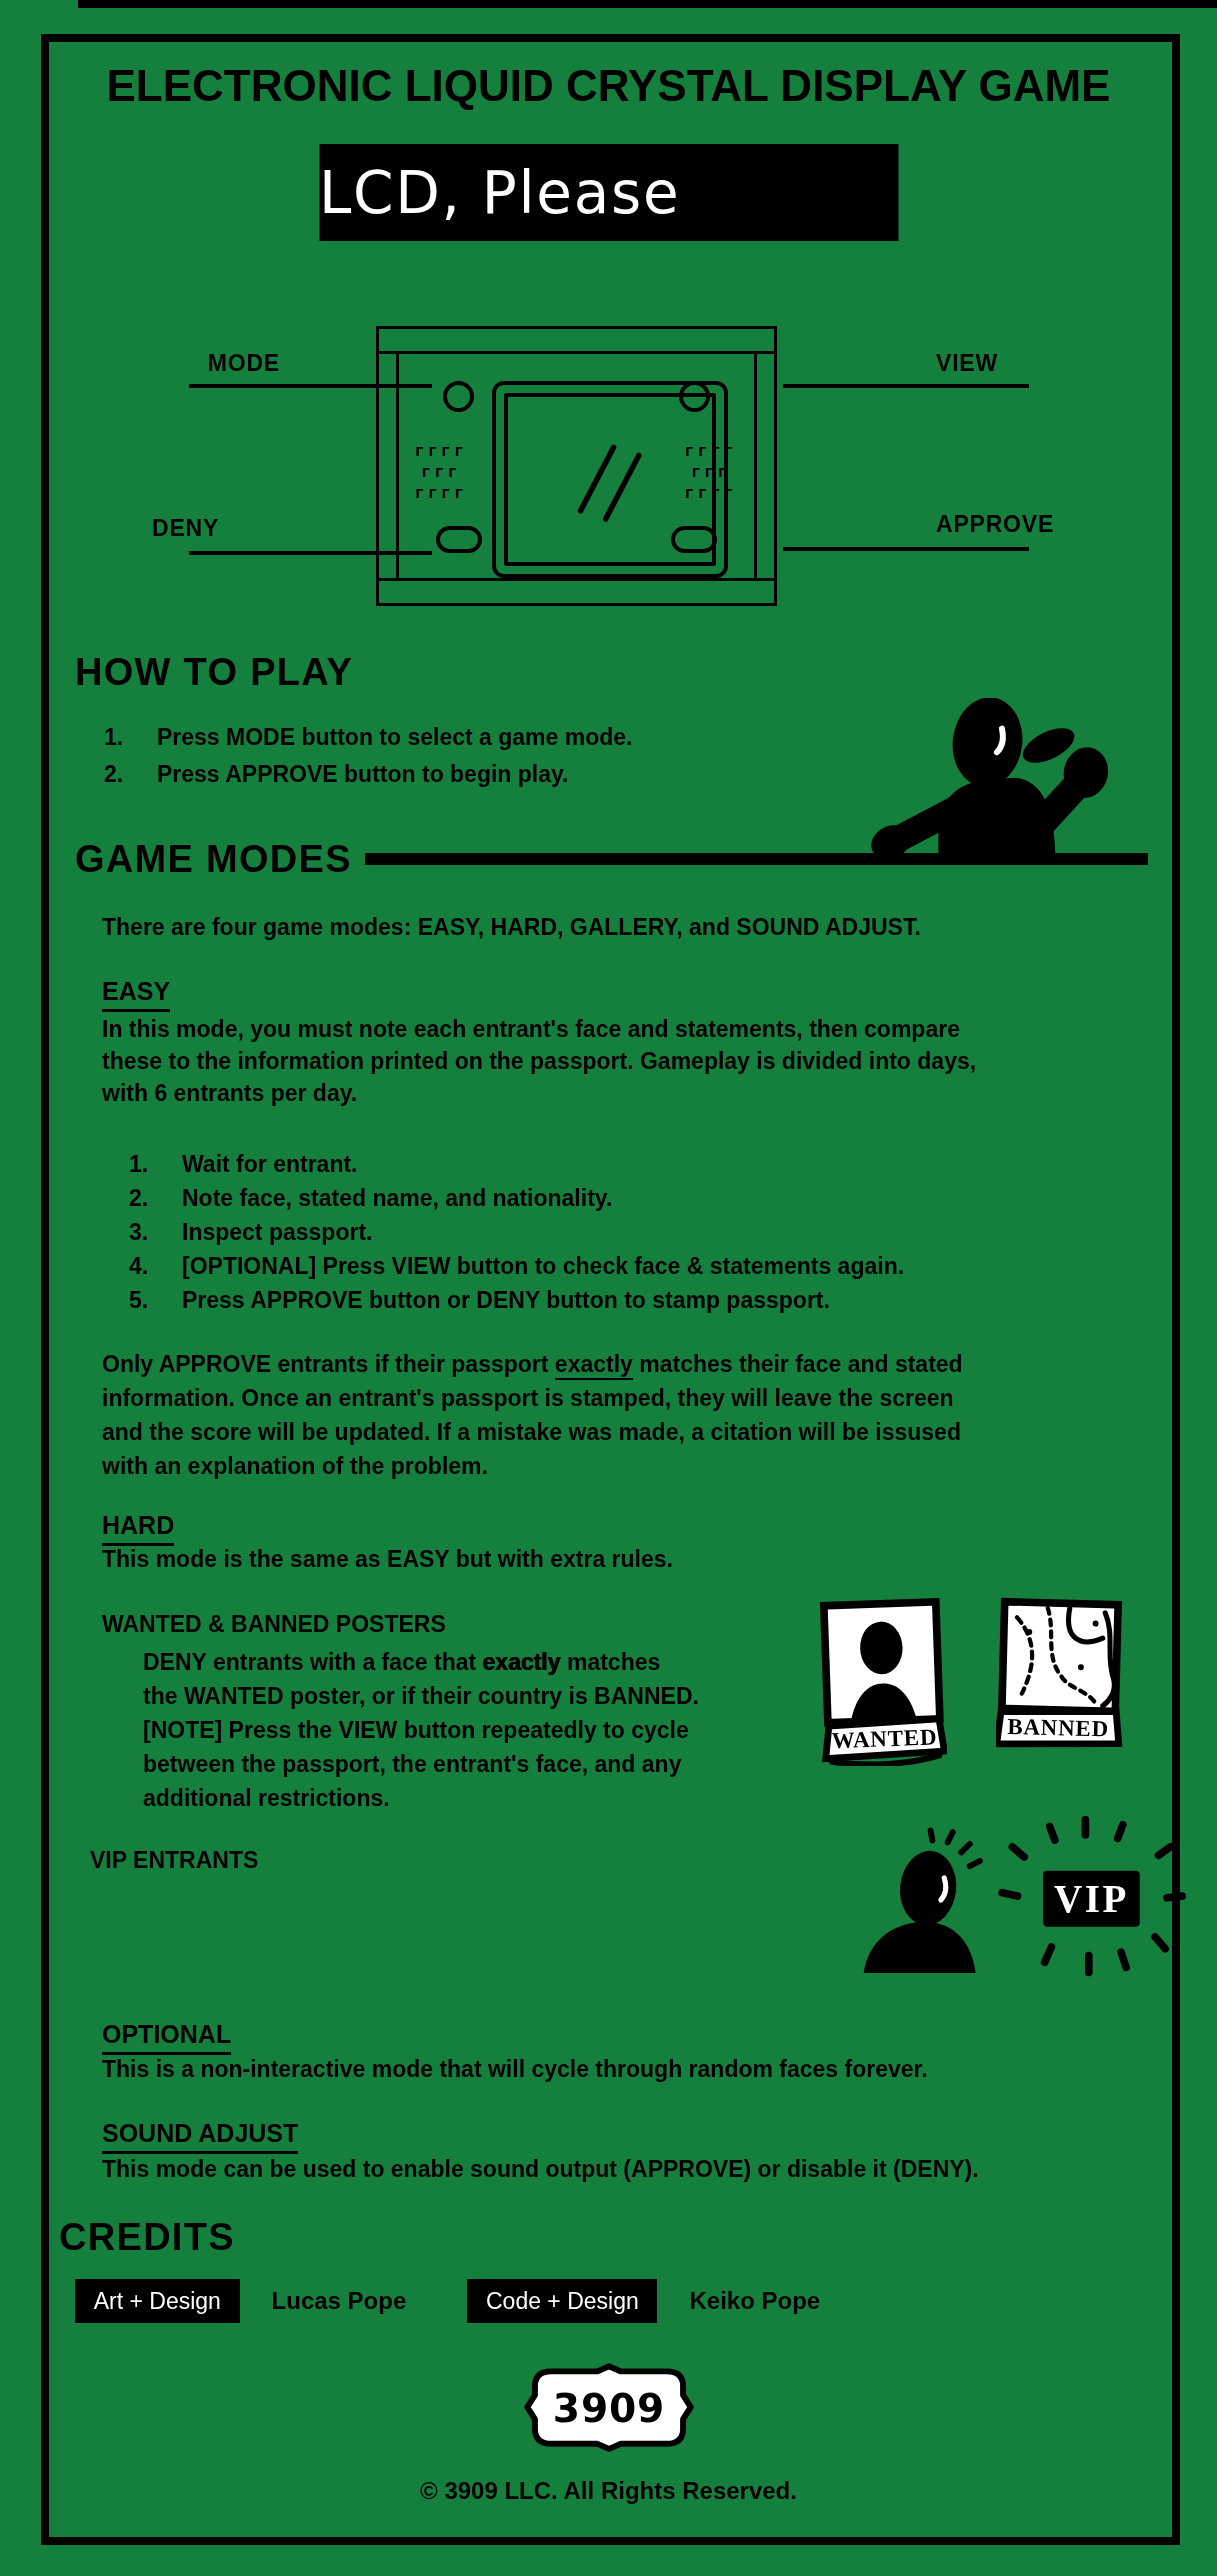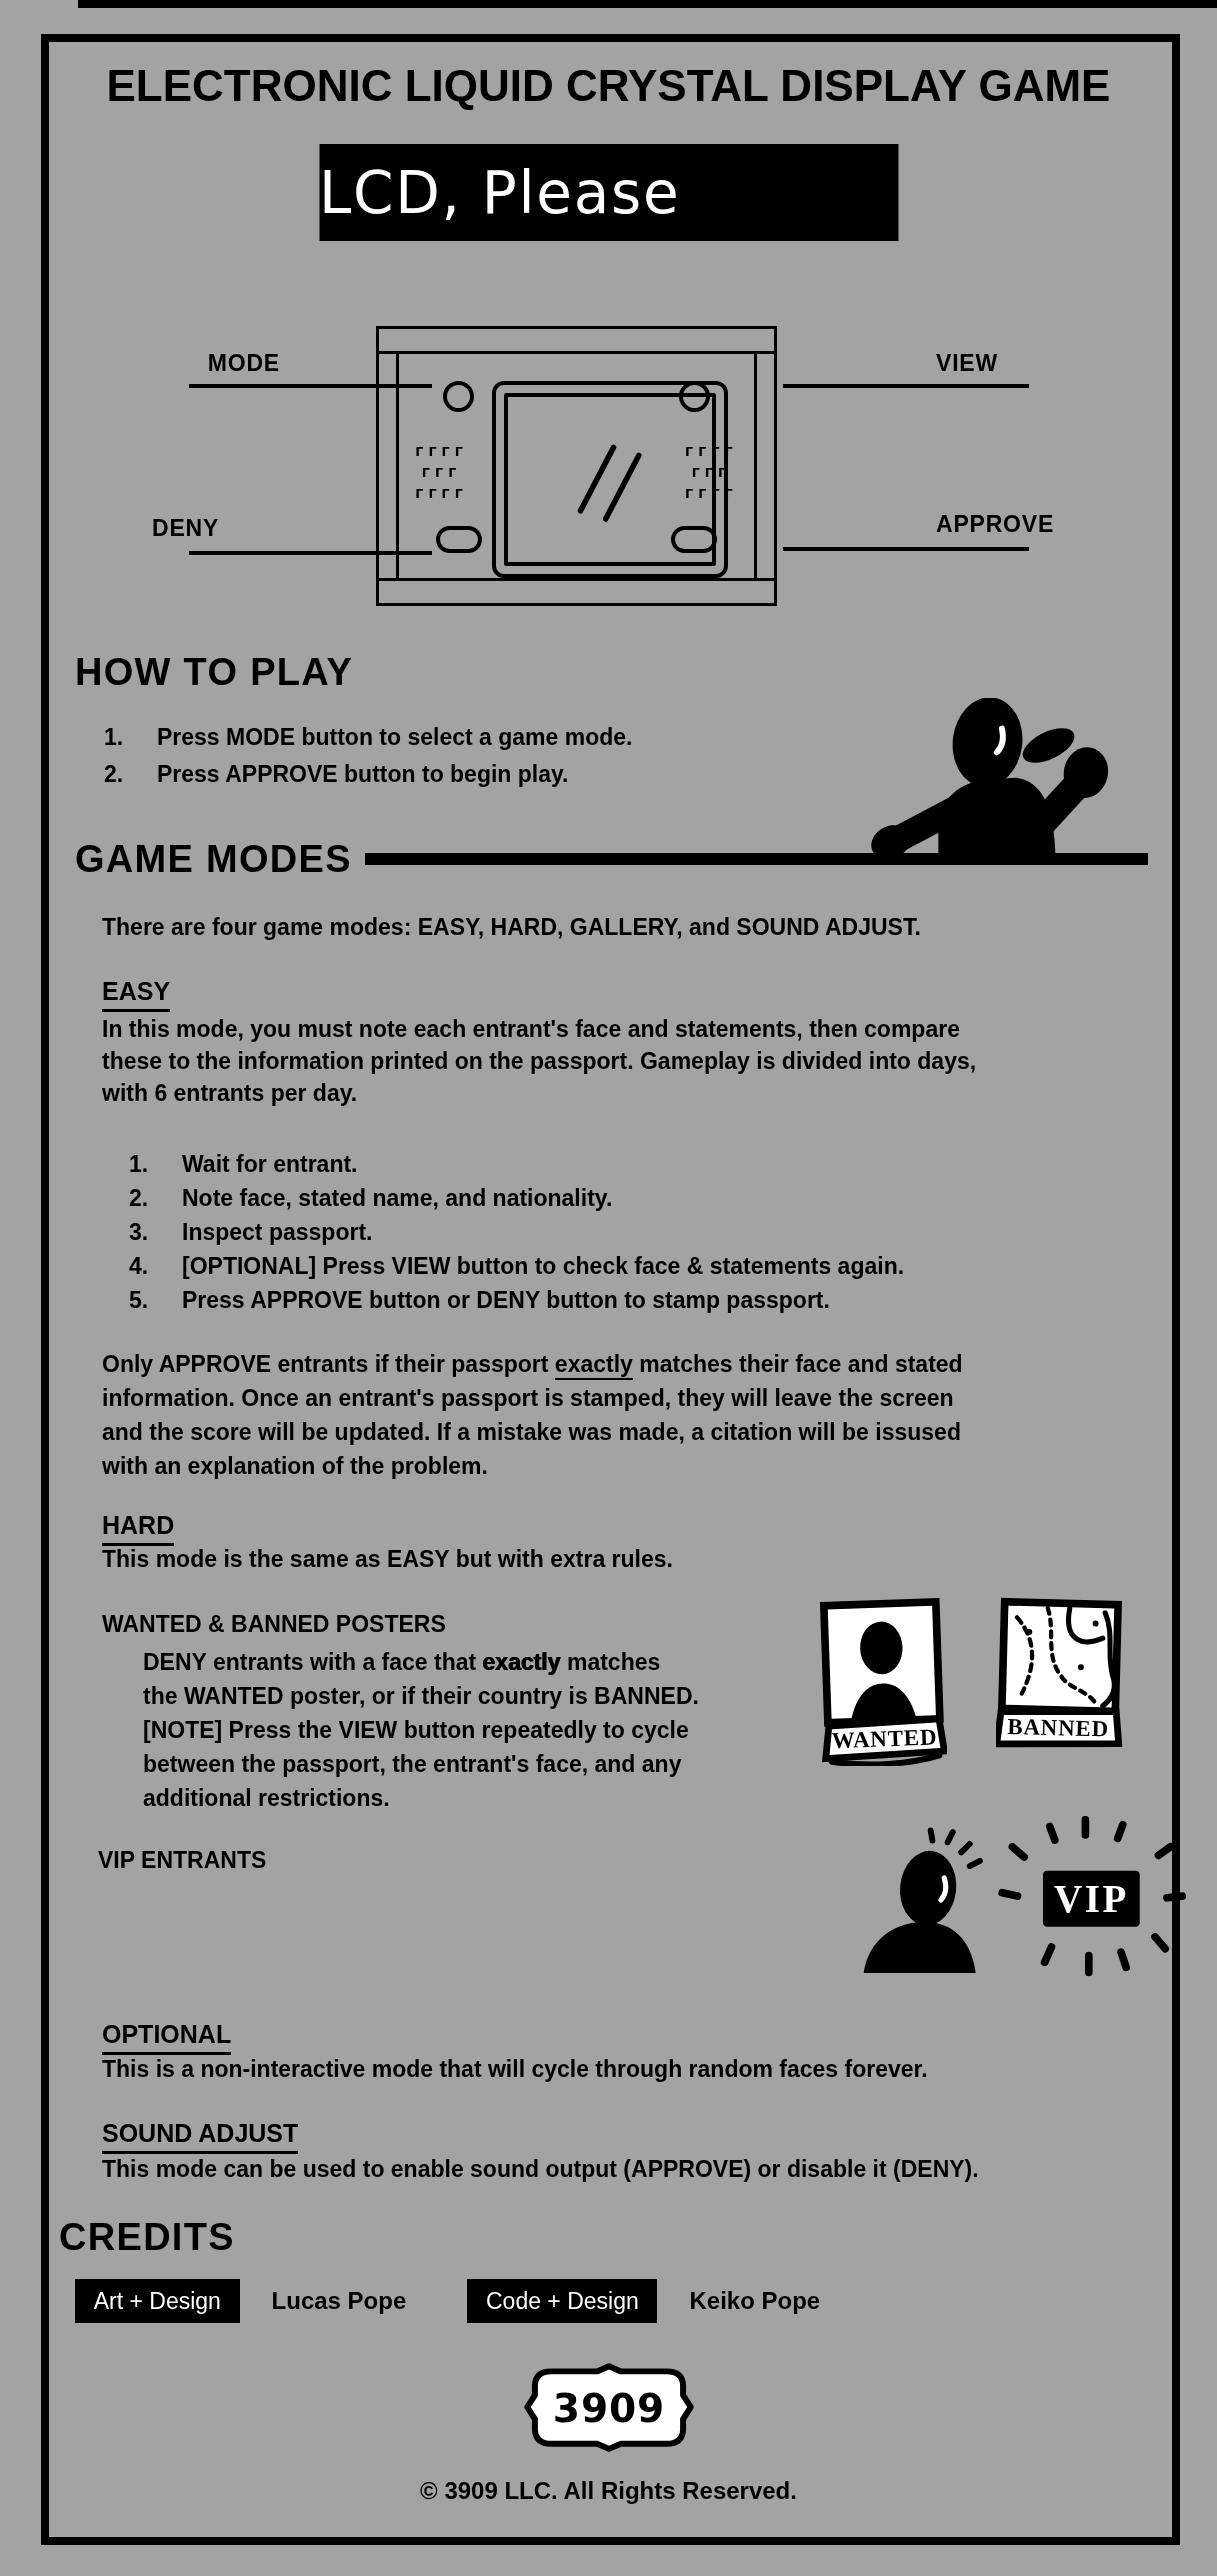--- a/index.html
+++ b/index.html
@@ -1,17 +1,17 @@
 <!DOCTYPE html>
 <html style="font-size:13.6px"><head>
 <meta charset="utf-8">
 <style>
   html,body{margin:0;padding:0;background:#e8e8e8;}
   .page{
-    position:relative;width:1217px;height:2576px;background:#a3a3a3;
+    position:relative;width:1217px;height:2576px;background:#15803d;
     margin:0 auto;overflow:hidden;color:#000;
     font-family:"Liberation Sans",sans-serif;
   }
   .abs{position:absolute;}
   .scan-edge{position:absolute;top:0;left:78px;right:0;height:7.6px;background:#000;}
   .frame{position:absolute;left:41px;right:37px;top:34px;bottom:31px;border:8.5px solid #000;}
 
   .title{
     position:absolute;top:61px;left:0;width:100%;text-align:center;
     font-weight:700;font-size:44px;letter-spacing:0px;white-space:nowrap;
@@ -241,21 +241,21 @@
       <path class="ink-line" stroke-width="5" stroke-dasharray="7 7" d="M59,13 C69,41 57,69 77,93 C85,107 109,109 119,125"></path>
       <path class="ink-line" stroke-width="6" d="M127,17 C139,43 129,69 139,95 C143,109 135,121 127,127"></path>
       <circle class="ink" cx="38" cy="42" r="3.5"></circle>
       <circle class="ink" cx="100" cy="82" r="3.5"></circle>
       <circle class="ink" cx="116" cy="30" r="3.5"></circle>
       <path class="poster-banner" d="M7,137 L143,133 L147,171 L3,175 Z"></path>
       <text class="poster-text" x="75" y="163">BANNED</text>
     </g>
   </svg>
 
-  <div class="h-sub" style="left:98px;top:1847px;">VIP ENTRANTS</div>
+  <div class="h-sub" style="left:90px;top:1847px;">VIP ENTRANTS</div>
 
   <svg class="abs" style="left:850px;top:1827px;" width="141" height="146" viewBox="0 0 166 172">
     <ellipse class="ink" cx="92" cy="72" rx="33" ry="44" transform="rotate(6 92 72)"></ellipse>
     <path class="ink" d="M16,172 C22,130 56,110 92,112 C128,114 144,142 148,172 Z"></path>
     <path class="white-line" stroke-width="6" d="M111,60 Q116,76 107,86"></path>
     <path class="ink-line" stroke-width="7" d="M97,16 L95,4"></path>
     <path class="ink-line" stroke-width="7" d="M115,18 L121,6"></path>
     <path class="ink-line" stroke-width="7" d="M131,30 L141,20"></path>
     <path class="ink-line" stroke-width="7" d="M141,46 L153,40"></path>
   </svg>

